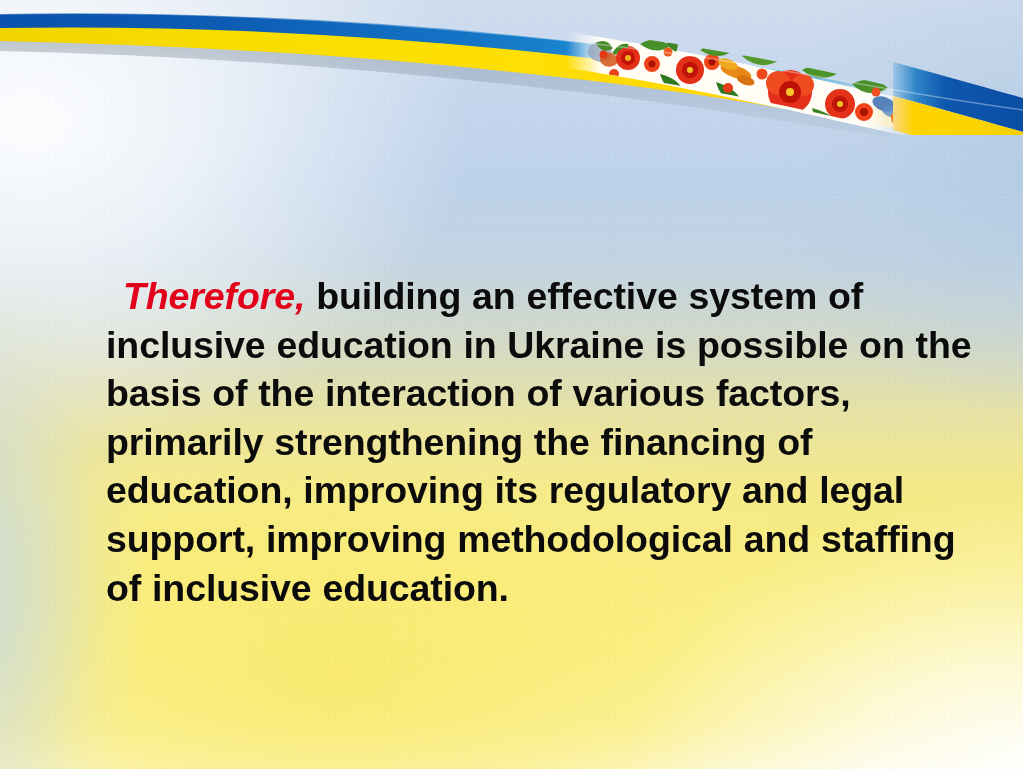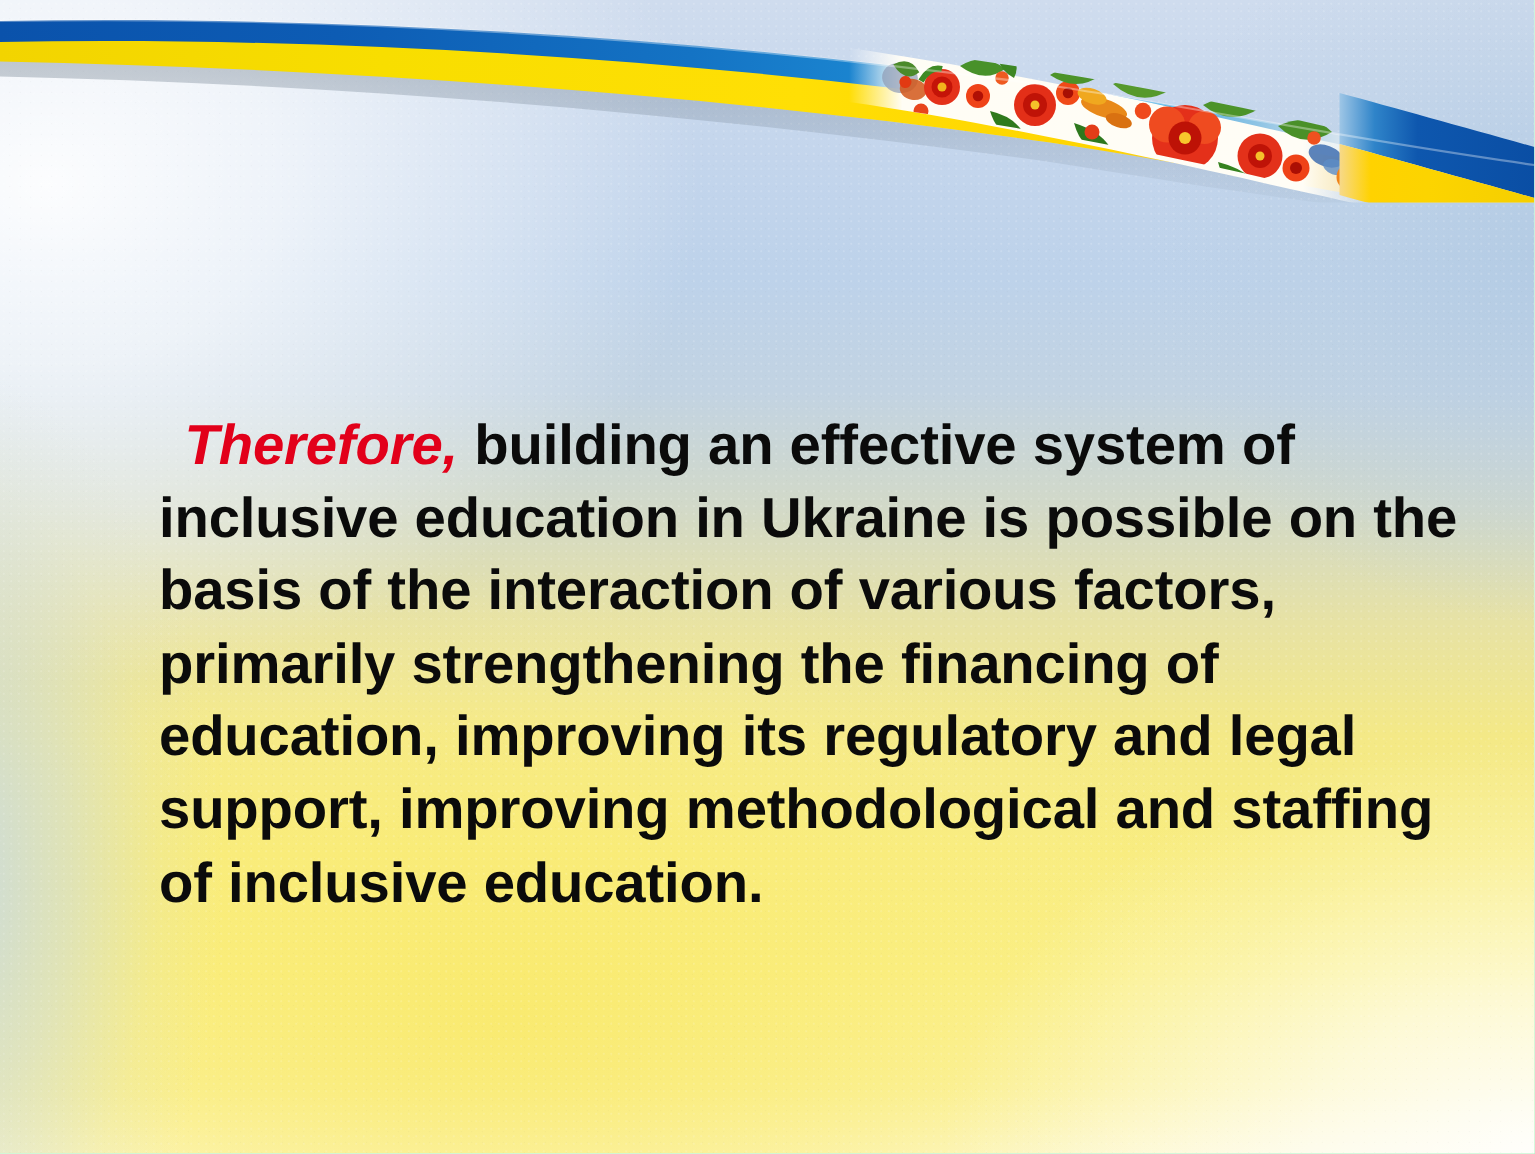--- a/index.html
+++ b/index.html
@@ -9,21 +9,21 @@
   }
   body {
     font-family: "Liberation Sans", sans-serif;
   }
 
   #slide {
     position: relative;
     width: 1023px;
     height: 769px;
     overflow: hidden;
-    background: #86efac;
+    background: #fef9c3;
   }
 
   
   .bg-layer {
     position: absolute;
     inset: 0;
     pointer-events: none;
   }
 
   

